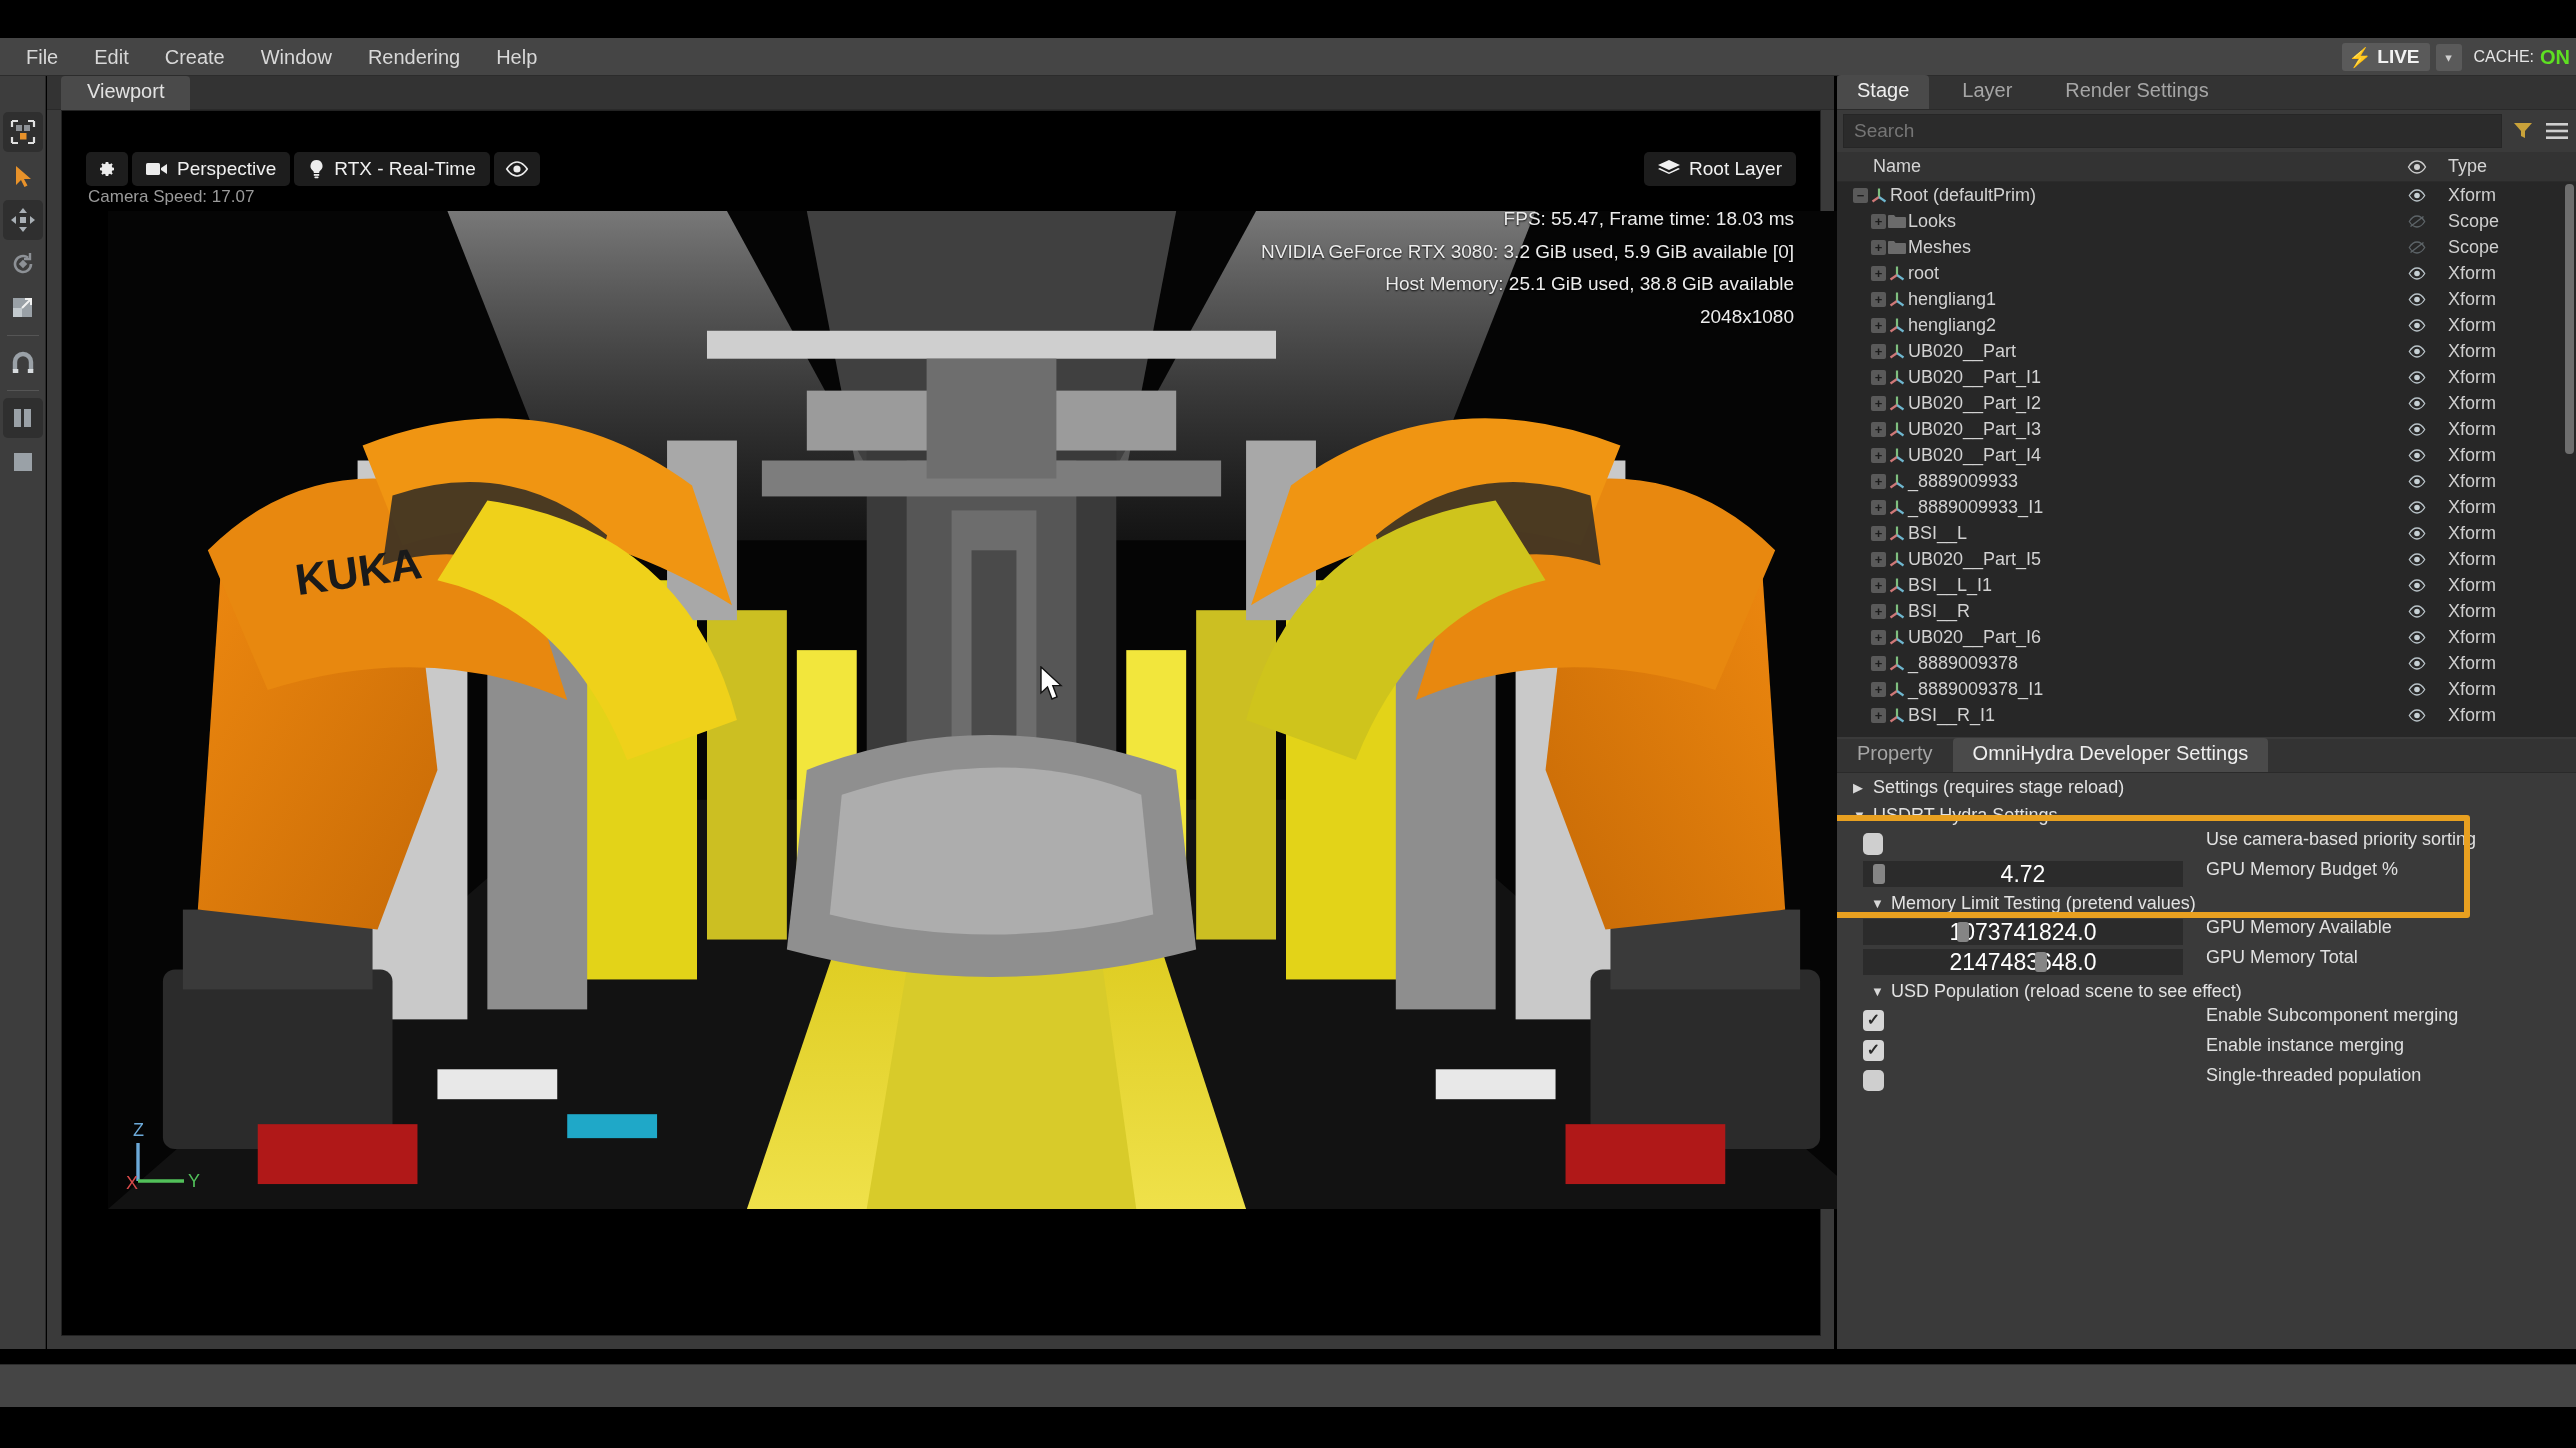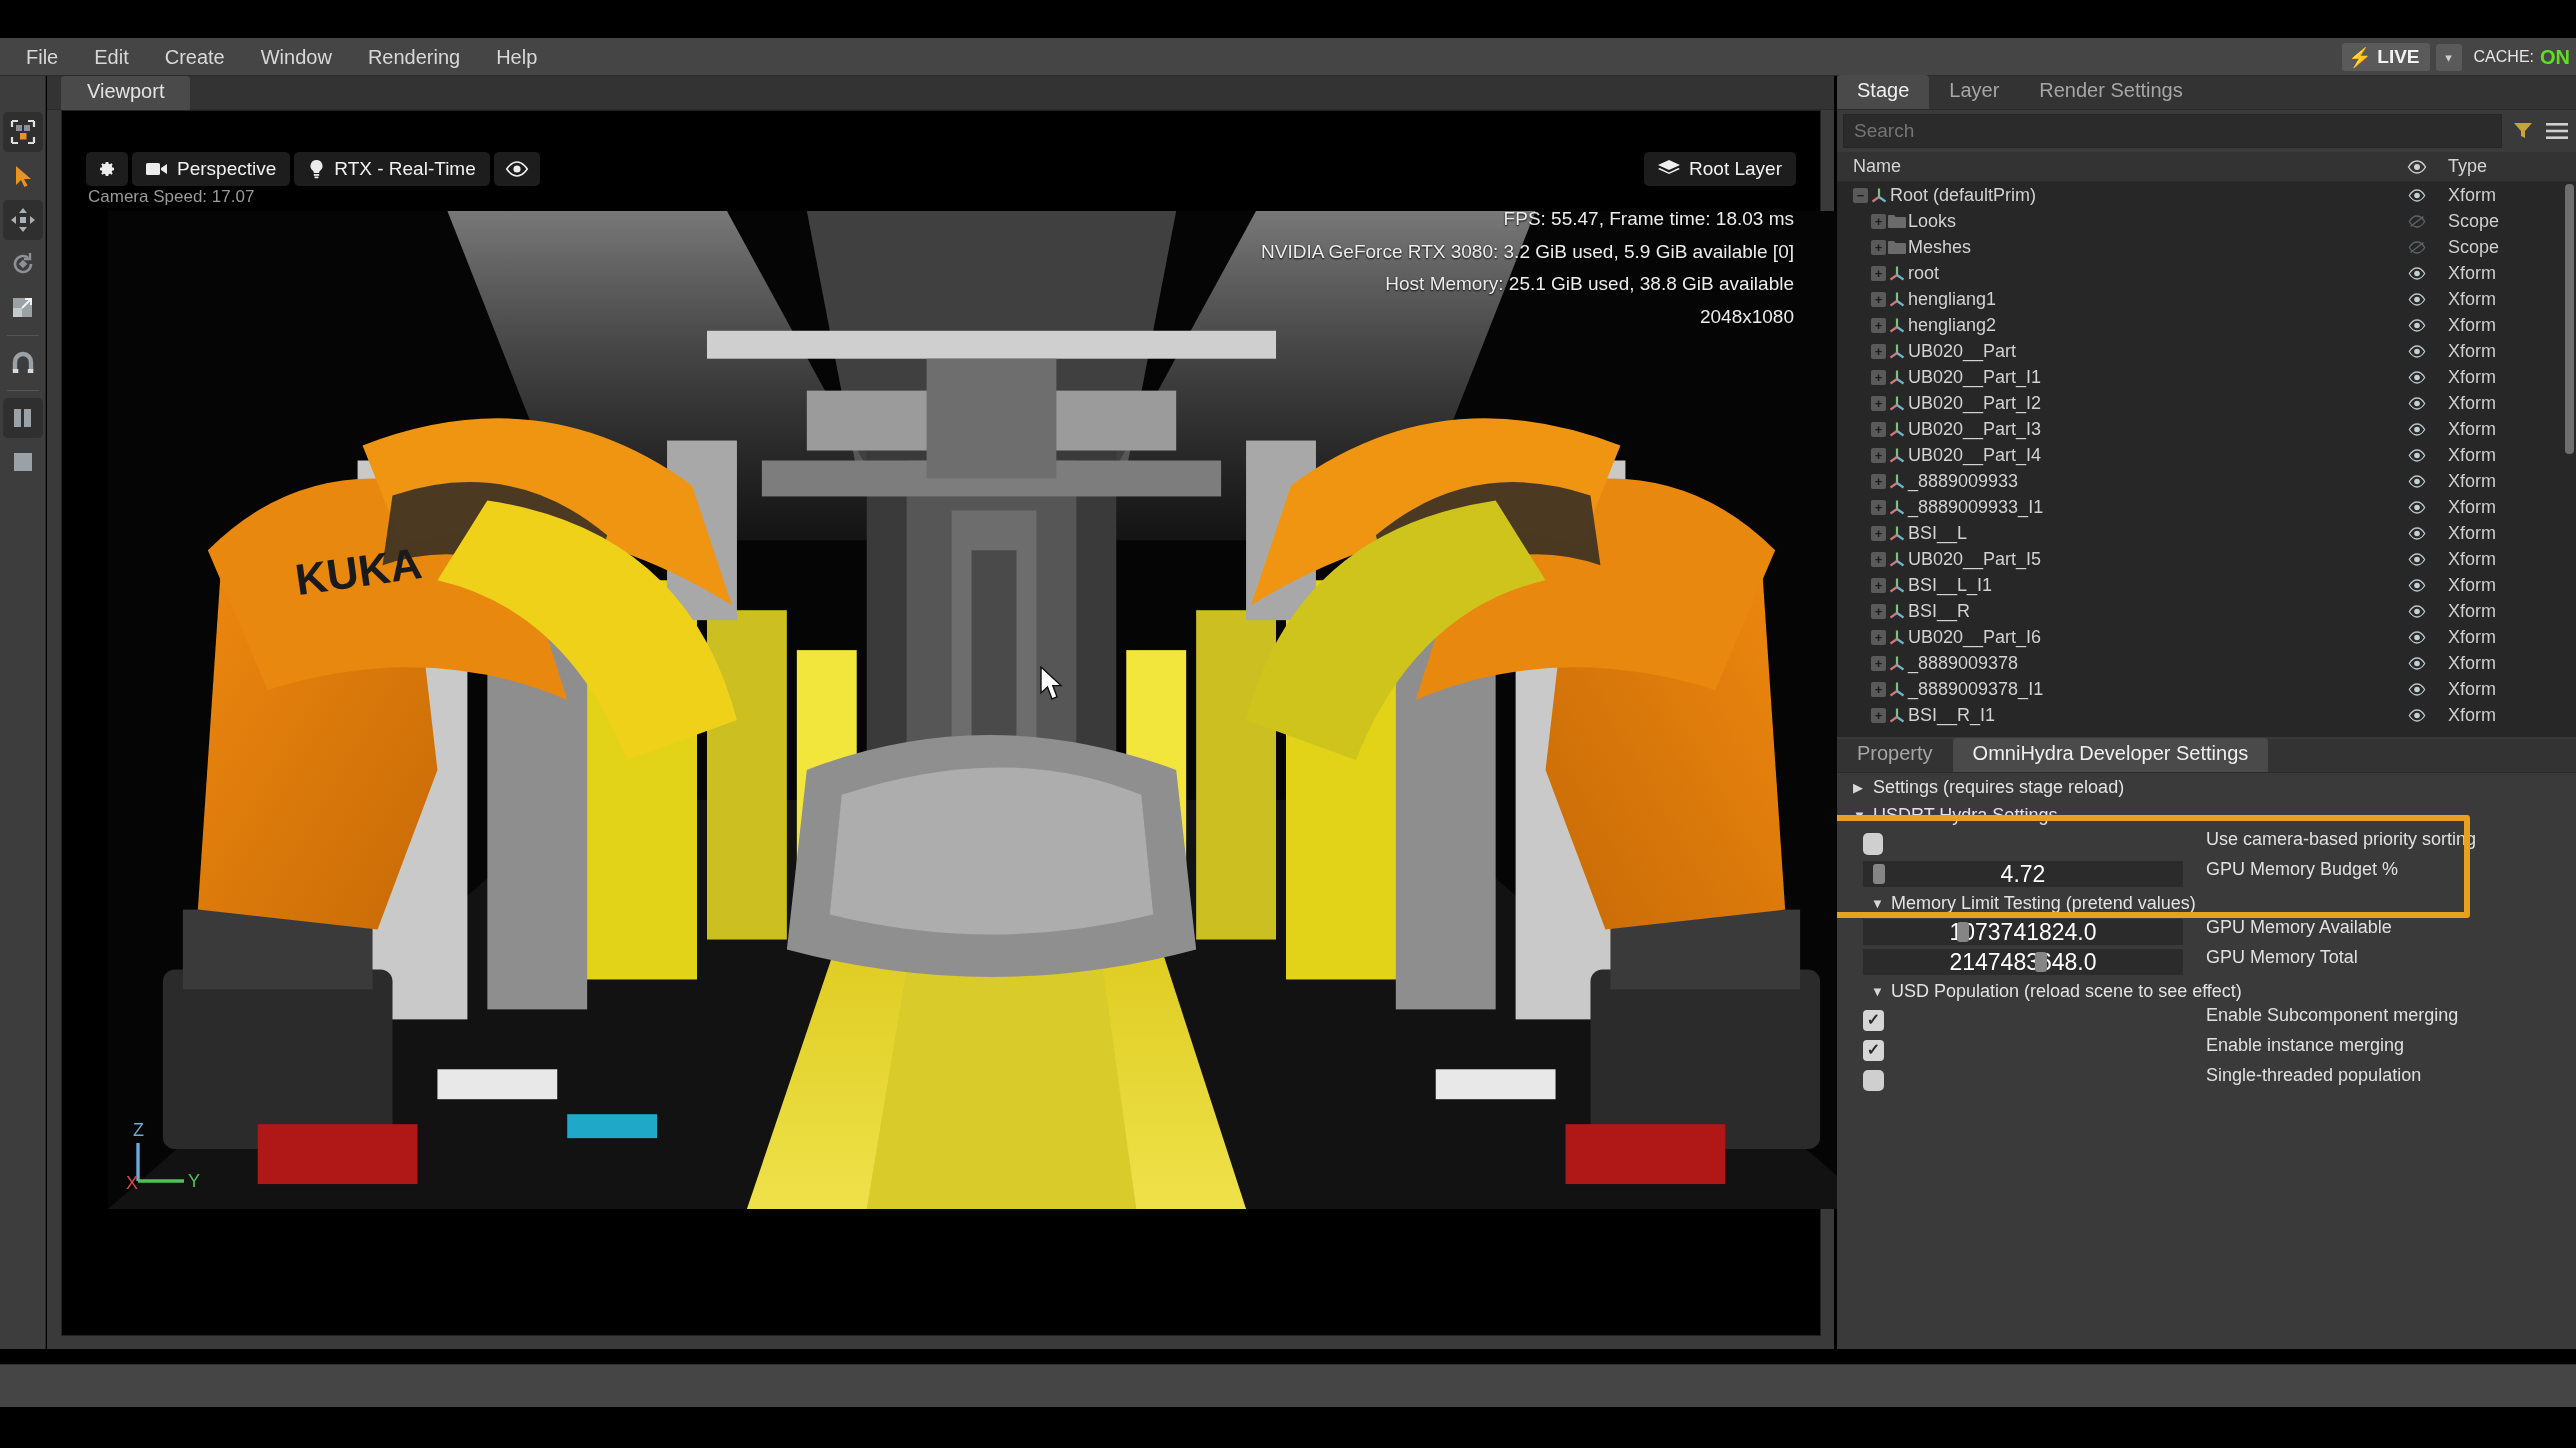--- a/index.html
+++ b/index.html
@@ -104,21 +104,21 @@
   
   .cursor { position: absolute; z-index: 60; pointer-events: none; }
 
   
   .right-dock {
     position: absolute; left: 1837px; top: 76px; width: 739px; height: 1273px;
     background: #3a3a3a;
   }
   .dock-tabstrip {
     position: relative; height: 34px; background: #333333;
-    border-bottom: 1px solid #2a2a2a; display: flex; align-items: flex-end;
+    border-bottom: 1px solid #2a2a2a; display: flex; align-items: flex-end; gap: 13px;
   }
   .dock-tab {
     height: 34px; font-size: 20px; color: #a6a6a6; padding: 4px 20px 0 20px;
     border-top-left-radius: 4px; border-top-right-radius: 4px; white-space: nowrap;
   }
   .dock-tab.active { background: #4a4a4a; color: #efefef; }
 
   .search-row {
     display: flex; align-items: center; height: 42px; padding: 4px 6px; gap: 8px;
     background: #3a3a3a;
@@ -126,21 +126,21 @@
   .search-input {
     flex: 1; height: 34px; background: #2b2b2b; border: 1px solid #262626;
     color: #c2c2c2; font-size: 19px; padding: 0 10px; line-height: 32px;
   }
   .icon-btn { width: 26px; height: 26px; display: flex; align-items: center; justify-content: center; }
 
   .tree-header {
     display: flex; align-items: center; height: 30px; background: #333333;
     color: #d4d4d4; font-size: 18px; border-bottom: 1px solid #2b2b2b;
   }
-  .th-name { flex: 1; padding-left: 16px; }
+  .th-name { flex: 1; padding-left: 36px; }
   .th-eye { width: 42px; display: flex; justify-content: center; }
   .th-type { width: 138px; padding-left: 10px; }
 
   .tree-body {
     position: relative; height: 555px; overflow: hidden; background: #272727;
   }
   .tree-row {
     display: flex; align-items: center; height: 26px; font-size: 18px; color: #d2d2d2;
   }
   .tr-name { flex: 1; display: flex; align-items: center; white-space: nowrap; }

